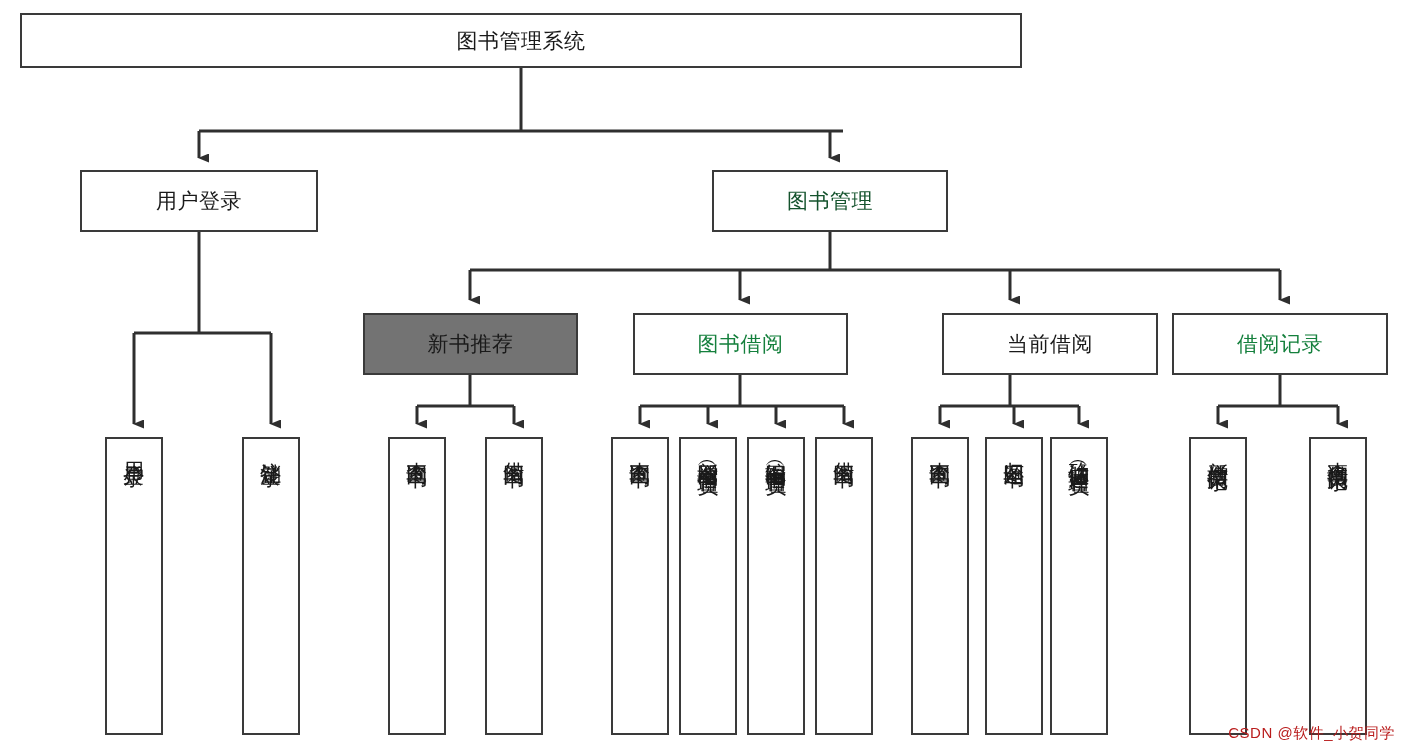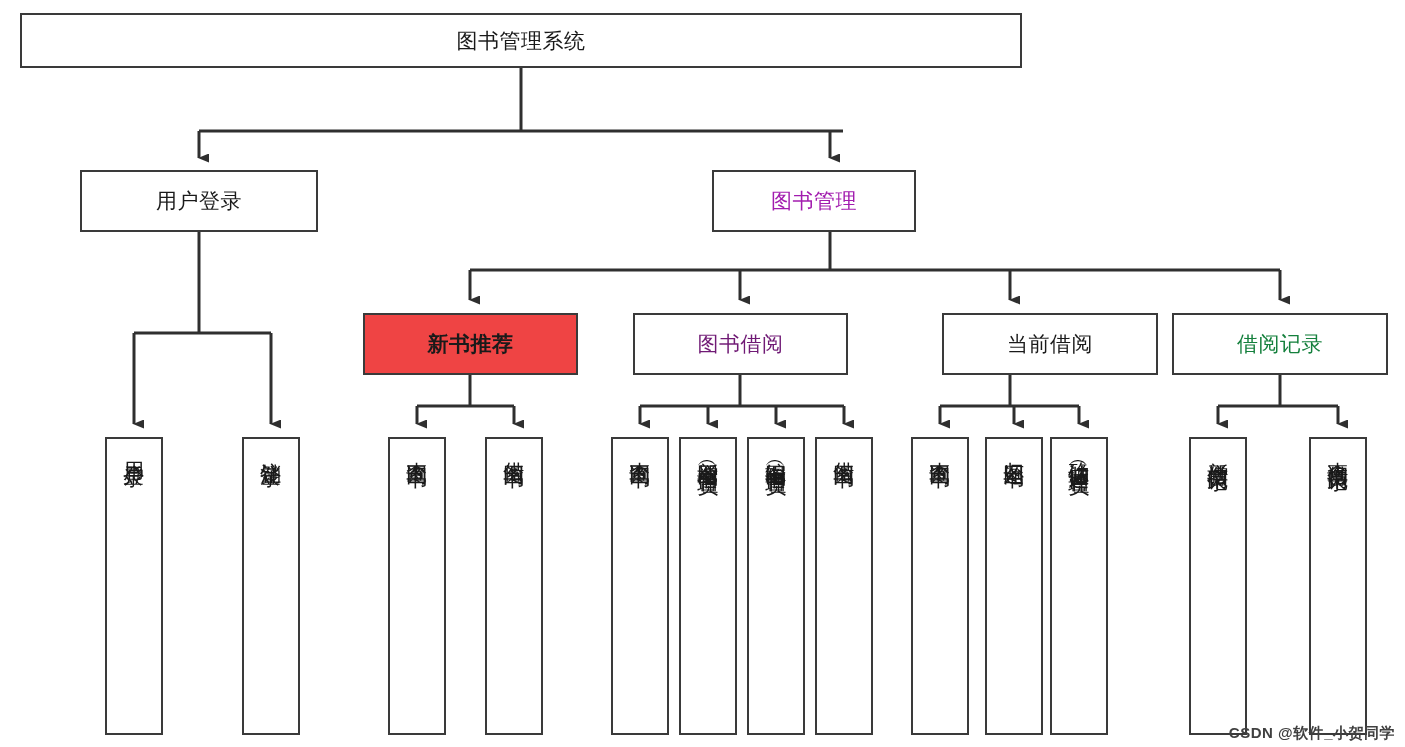--- a/index.html
+++ b/index.html
@@ -125,28 +125,28 @@
     </g>
   </svg>
 
   <div class="node horiz" style="left: 20px; top: 13px; width: 1002px; height: 55px; border-color: rgb(58, 58, 58); background: rgb(255, 255, 255); color: rgb(26, 26, 26);">
     <span class="node-label">图书管理系统</span>
   </div>
 
   <div class="node horiz" style="left: 80px; top: 170px; width: 238px; height: 62px; border-color: rgb(58, 58, 58); background: rgb(255, 255, 255); color: rgb(26, 26, 26);">
     <span class="node-label">用户登录</span>
   </div>
-  <div class="node horiz" style="left: 712px; top: 170px; width: 204px; height: 62px; border-color: rgb(58, 58, 58); background: rgb(255, 255, 255); color: #a21caf;">
+  <div class="node horiz" style="left: 712px; top: 170px; width: 236px; height: 62px; border-color: rgb(58, 58, 58); background: rgb(255, 255, 255); color: #14532d;">
     <span class="node-label">图书管理</span>
   </div>
 
-  <div class="node horiz" style="left: 363px; top: 313px; width: 215px; height: 62px; border-color: rgb(58, 58, 58); background: #ef4444; color: rgb(26, 26, 26); font-weight: bold;">
+  <div class="node horiz" style="left: 363px; top: 313px; width: 215px; height: 62px; border-color: rgb(58, 58, 58); background: #737373; color: rgb(26, 26, 26);">
     <span class="node-label">新书推荐</span>
   </div>
-  <div class="node horiz" style="left: 633px; top: 313px; width: 215px; height: 62px; border-color: rgb(58, 58, 58); background: rgb(255, 255, 255); color: #701a75;">
+  <div class="node horiz" style="left: 633px; top: 313px; width: 215px; height: 62px; border-color: rgb(58, 58, 58); background: rgb(255, 255, 255); color: #15803d;">
     <span class="node-label">图书借阅</span>
   </div>
   <div class="node horiz" style="left: 902px; top: 313px; width: 216px; height: 62px; border-color: rgb(58, 58, 58); background: rgb(255, 255, 255); color: rgb(26, 26, 26); margin-left: 40px;">
     <span class="node-label">当前借阅</span>
   </div>
   <div class="node horiz" style="left: 1172px; top: 313px; width: 216px; height: 62px; border-color: rgb(58, 58, 58); background: rgb(255, 255, 255); color: #15803d;">
     <span class="node-label">借阅记录</span>
   </div>
 
   <div class="node vert" style="left: 105px; top: 437px; width: 58px; height: 298px; border-color: rgb(58, 58, 58); background: rgb(255, 255, 255); color: rgb(26, 26, 26);">
@@ -182,14 +182,14 @@
   <div class="node vert" style="left: 1050px; top: 437px; width: 58px; height: 298px; border-color: rgb(58, 58, 58); background: rgb(255, 255, 255); color: rgb(26, 26, 26);">
     <span class="node-label">确认归还（管理员）</span>
   </div>
   <div class="node vert" style="left: 1189px; top: 437px; width: 58px; height: 298px; border-color: rgb(58, 58, 58); background: rgb(255, 255, 255); color: rgb(26, 26, 26);">
     <span class="node-label">新增借阅记录</span>
   </div>
   <div class="node vert" style="left: 1309px; top: 437px; width: 58px; height: 298px; border-color: rgb(58, 58, 58); background: rgb(255, 255, 255); color: rgb(26, 26, 26);">
     <span class="node-label">查询借阅记录</span>
   </div>
 
-  <div class="watermark" style="color: #404040; font-weight: bold;">CSDN @软件_小贺同学</div>
+  <div class="watermark" style="color: #b91c1c;">CSDN @软件_小贺同学</div>
 </div>
 
 </body></html>

